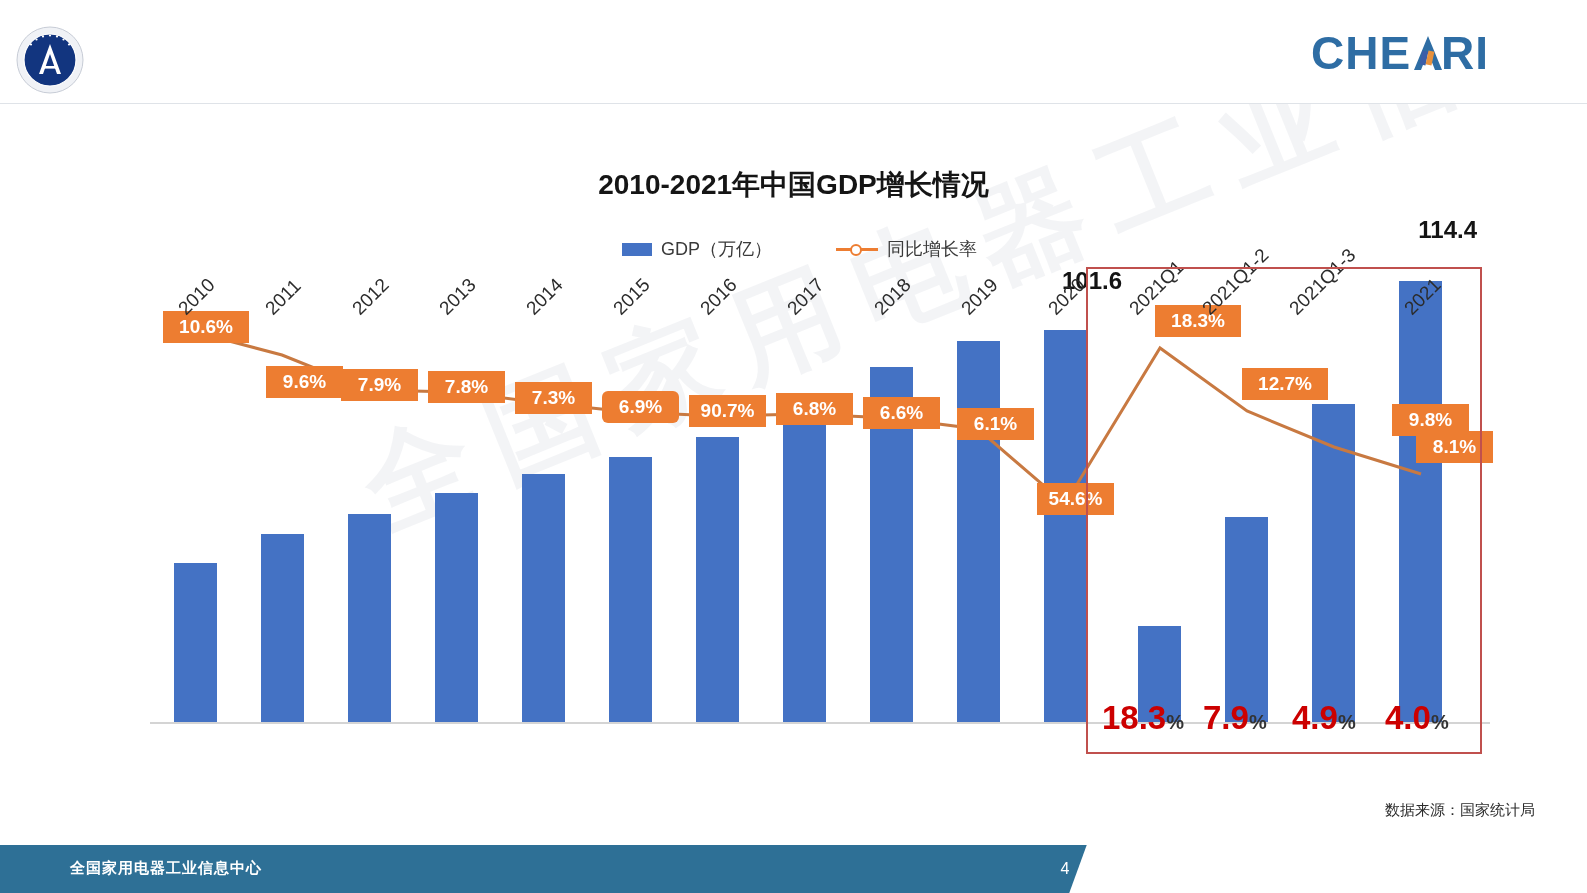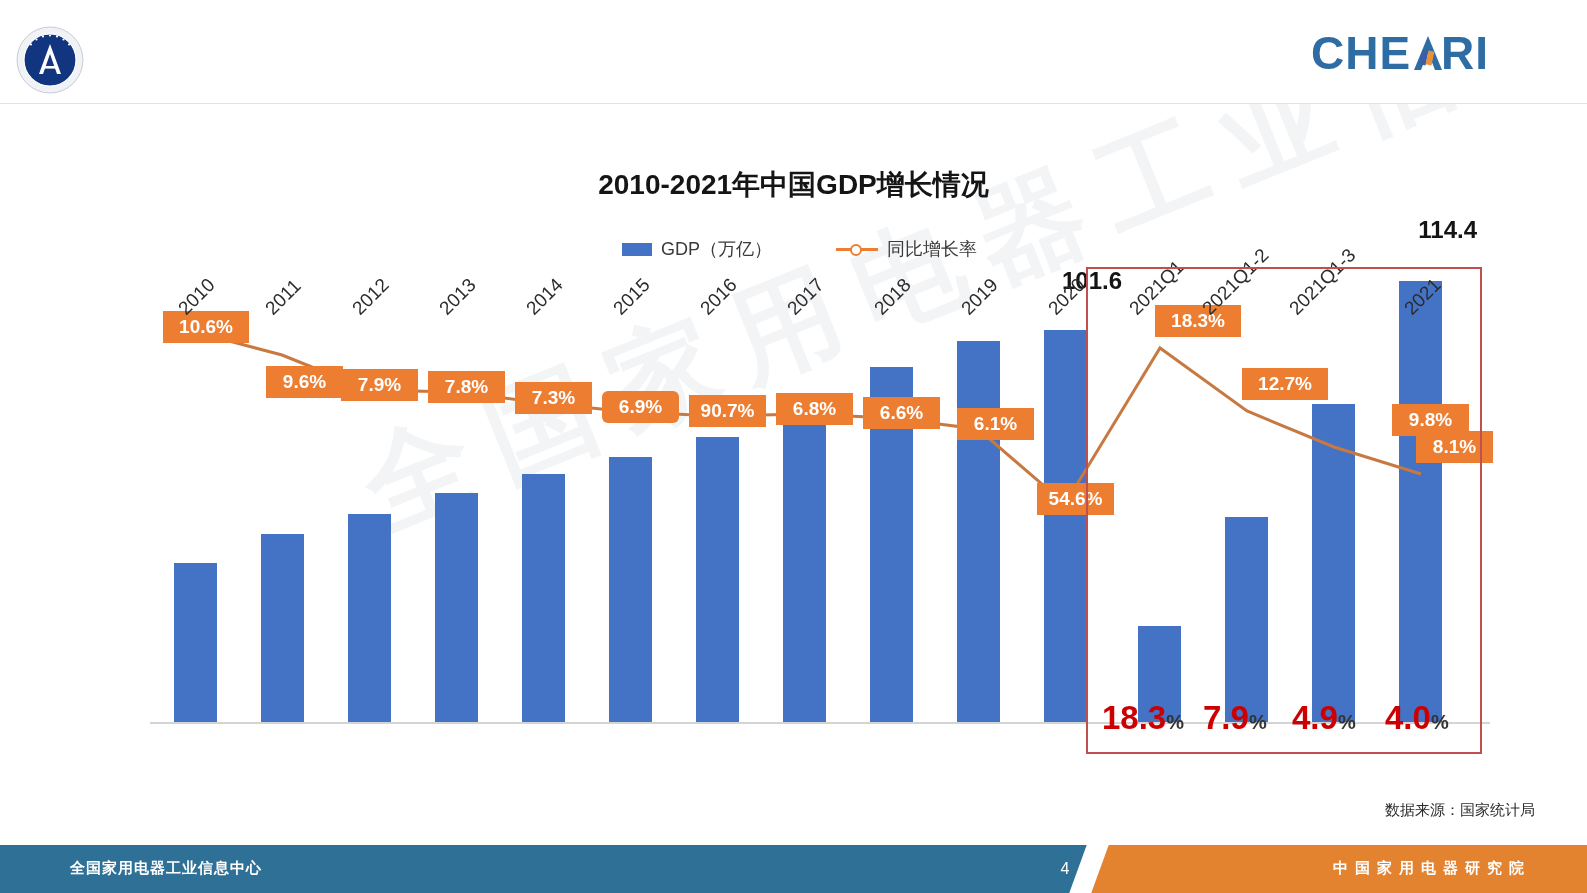--- a/index.html
+++ b/index.html
@@ -399,16 +399,13 @@
 
   <div id="source-note">数据来源：国家统计局</div>
 </div>
 
 <div id="footer">
   <div id="footer-left">
     <div id="footer-left-text">全国家用电器工业信息中心</div>
   </div>
   <div id="footer-page">4</div>
   <div id="footer-divider"></div>
-  <div id="footer-right">
-    <div id="footer-right-text">中国家用电器研究院</div>
-  </div>
 </div>
 
 </body></html>

